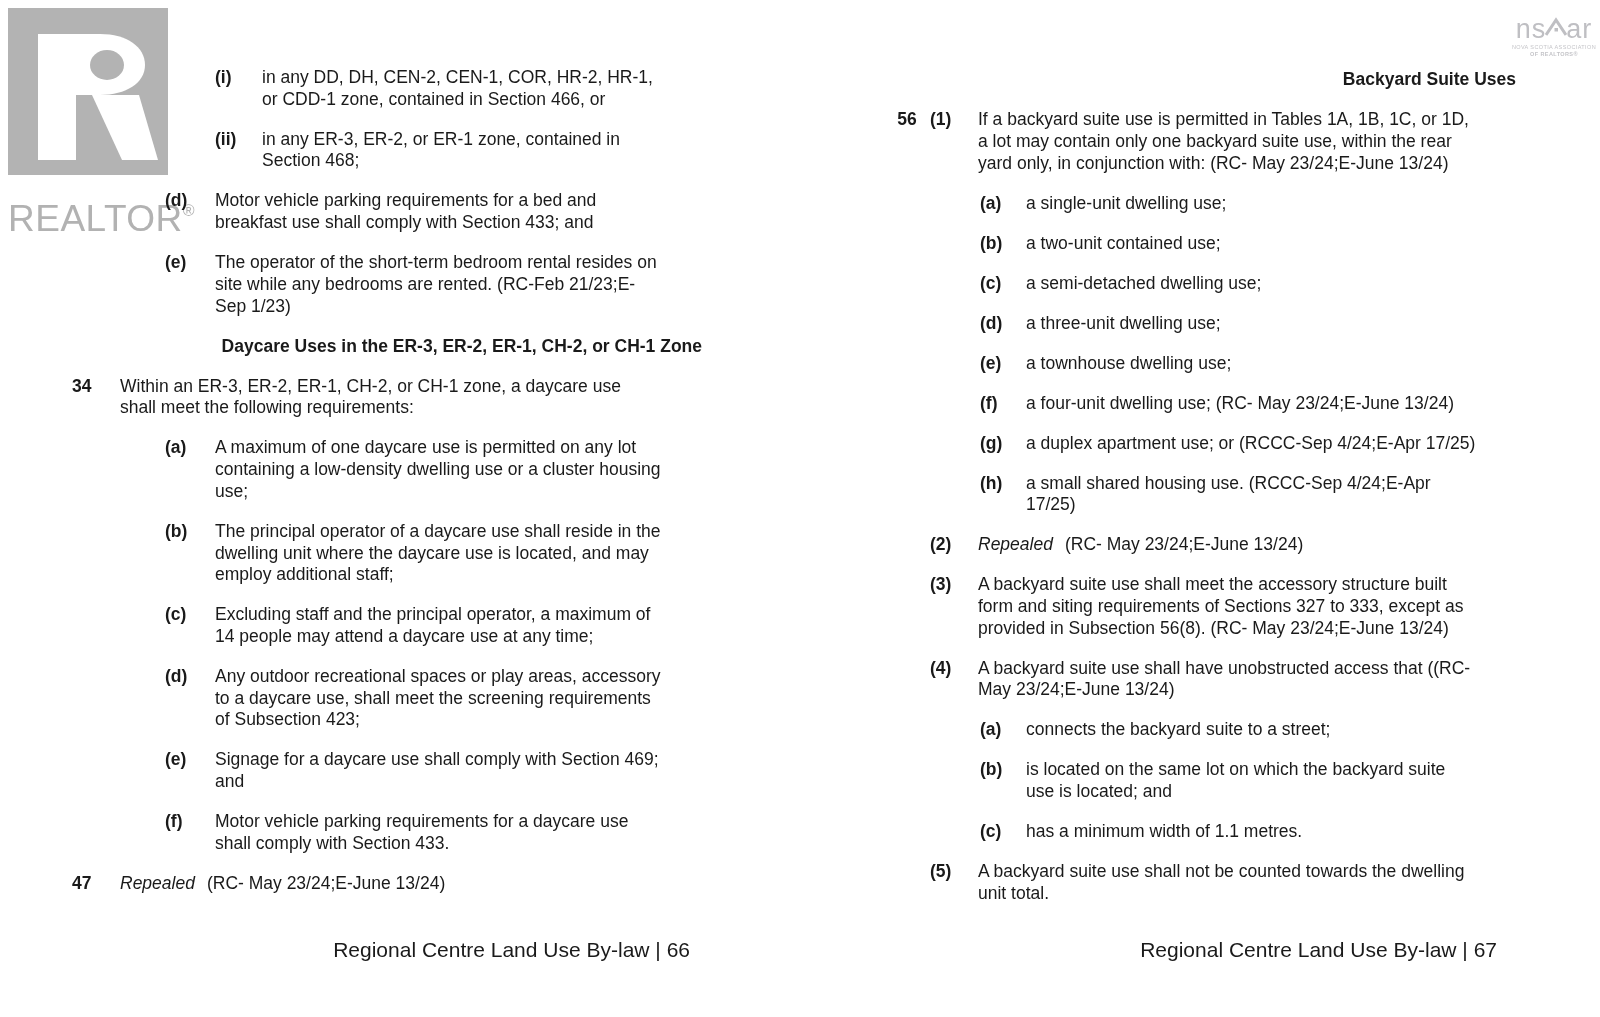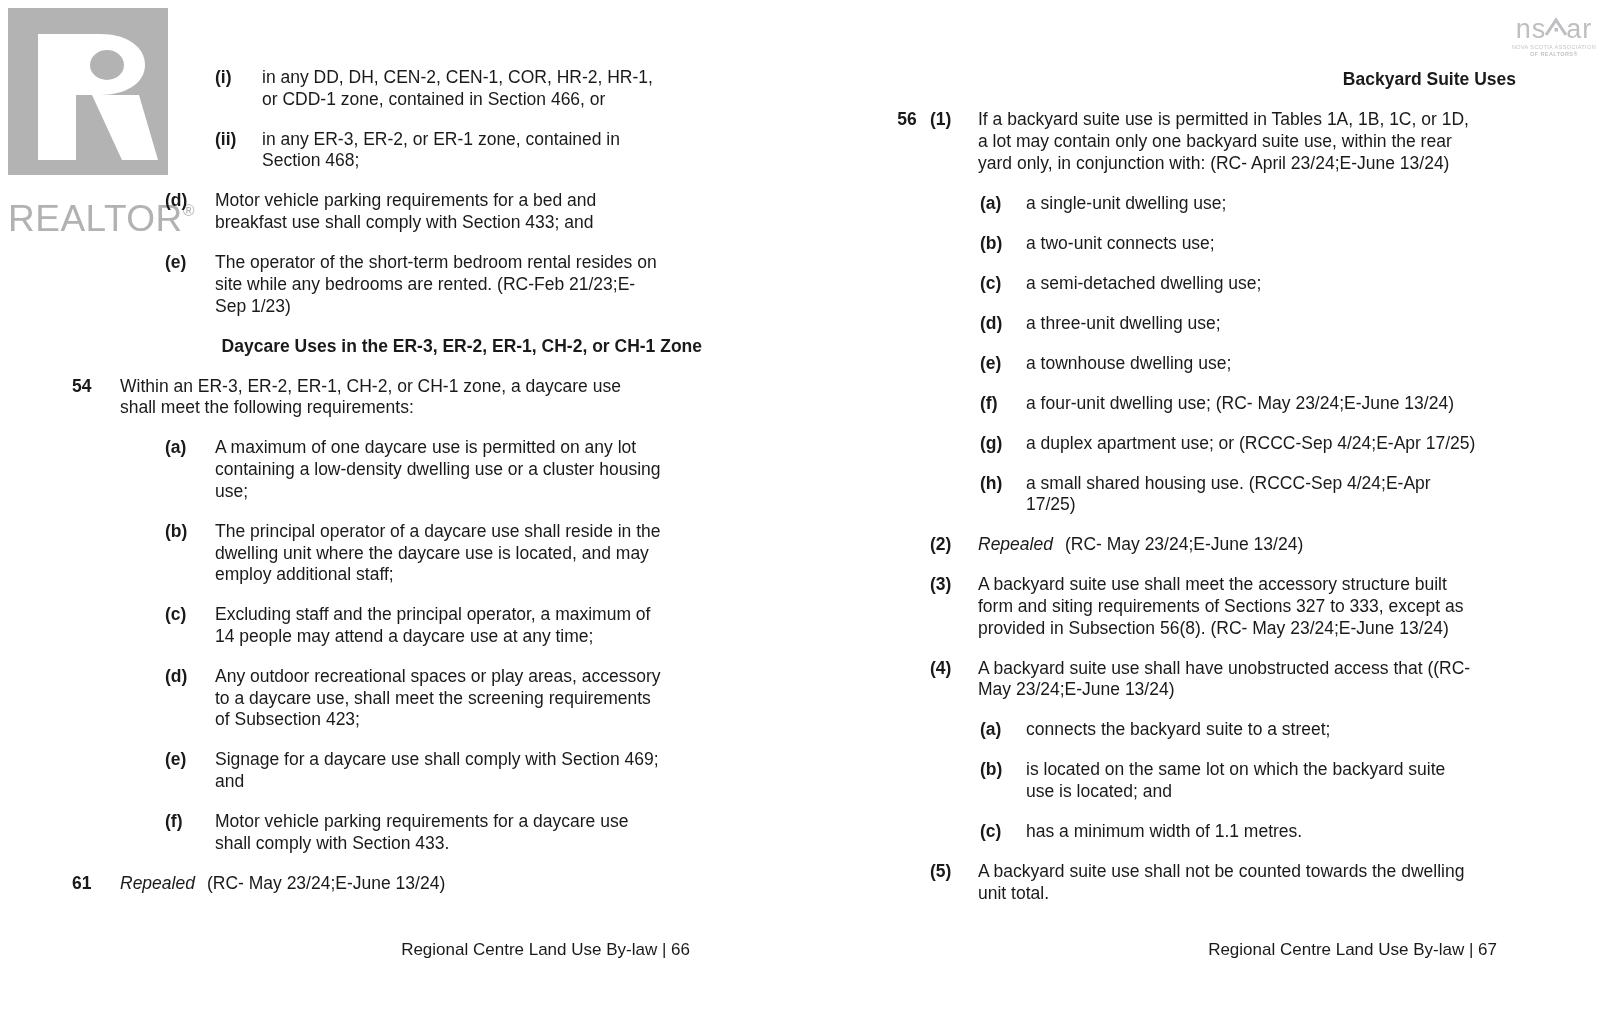--- a/index.html
+++ b/index.html
@@ -41,21 +41,21 @@
   .l3{padding-left:143px;} .l3 .lbl{width:47px;}
 
   
   .r1 .num{width:46px;text-align:center;} .r1 .sub{width:48px;}
   .r1b{padding-left:46px;} .r1b .sub{width:48px;}
   .r2{padding-left:96px;} .r2 .lbl{width:46px;}
 
   .lead{font-style:italic;margin-right:12px;}
 
   
-  .footer{position:absolute;top:939px;font-size:17px;line-height:21.7px;text-align:right;}
+  .footer{position:absolute;top:939px;font-size:21px;line-height:21.7px;text-align:right;}
   #footer-left{left:72px;width:618px;}
   #footer-right{left:884px;width:613px;}
 </style>
 </head>
 <body>
 
 <div class="canvas">
 
   <div id="realtor-logo">
     <svg width="160" height="167" viewBox="0 0 160 167">
@@ -100,21 +100,21 @@
     <div class="item l2">
       <span class="lbl">(e)</span>
       <span class="txt">The operator of the short-term bedroom rental resides on
 site while any bedrooms are rented. (RC-Feb 21/23;E-
 Sep 1/23)</span>
     </div>
 
     <h2 class="heading">Daycare Uses in the ER-3, ER-2, ER-1, CH-2, or CH-1 Zone</h2>
 
     <div class="item l1">
-      <span class="num">54</span>
+      <span class="num">34</span>
       <span class="txt">Within an ER-3, ER-2, ER-1, CH-2, or CH-1 zone, a daycare use
 shall meet the following requirements:</span>
     </div>
 
     <div class="item l2">
       <span class="lbl">(a)</span>
       <span class="txt">A maximum of one daycare use is permitted on any lot
 containing a low-density dwelling use or a cluster housing
 use;</span>
     </div>
@@ -140,44 +140,44 @@
       <span class="txt">Signage for a daycare use shall comply with Section 469;
 and</span>
     </div>
     <div class="item l2">
       <span class="lbl">(f)</span>
       <span class="txt">Motor vehicle parking requirements for a daycare use
 shall comply with Section 433.</span>
     </div>
 
     <div class="item l1">
-      <span class="num">61</span>
+      <span class="num">47</span>
       <span class="txt"><em class="lead">Repealed</em><span>(RC- May 23/24;E-June 13/24)</span></span>
     </div>
   </div>
 
   <div id="right-col" class="col">
 
     <h2 class="heading">Backyard Suite Uses</h2>
 
     <div class="item r1">
       <span class="num">56</span>
       <span class="sub">(1)</span>
       <span class="txt">If a backyard suite use is permitted in Tables 1A, 1B, 1C, or 1D,
 a lot may contain only one backyard suite use, within the rear
-yard only, in conjunction with: (RC- April 23/24;E-June 13/24)</span>
+yard only, in conjunction with: (RC- May 23/24;E-June 13/24)</span>
     </div>
 
     <div class="item r2">
       <span class="lbl">(a)</span>
       <span class="txt">a single-unit dwelling use;</span>
     </div>
     <div class="item r2">
       <span class="lbl">(b)</span>
-      <span class="txt">a two-unit connects use;</span>
+      <span class="txt">a two-unit contained use;</span>
     </div>
     <div class="item r2">
       <span class="lbl">(c)</span>
       <span class="txt">a semi-detached dwelling use;</span>
     </div>
     <div class="item r2">
       <span class="lbl">(d)</span>
       <span class="txt">a three-unit dwelling use;</span>
     </div>
     <div class="item r2">

